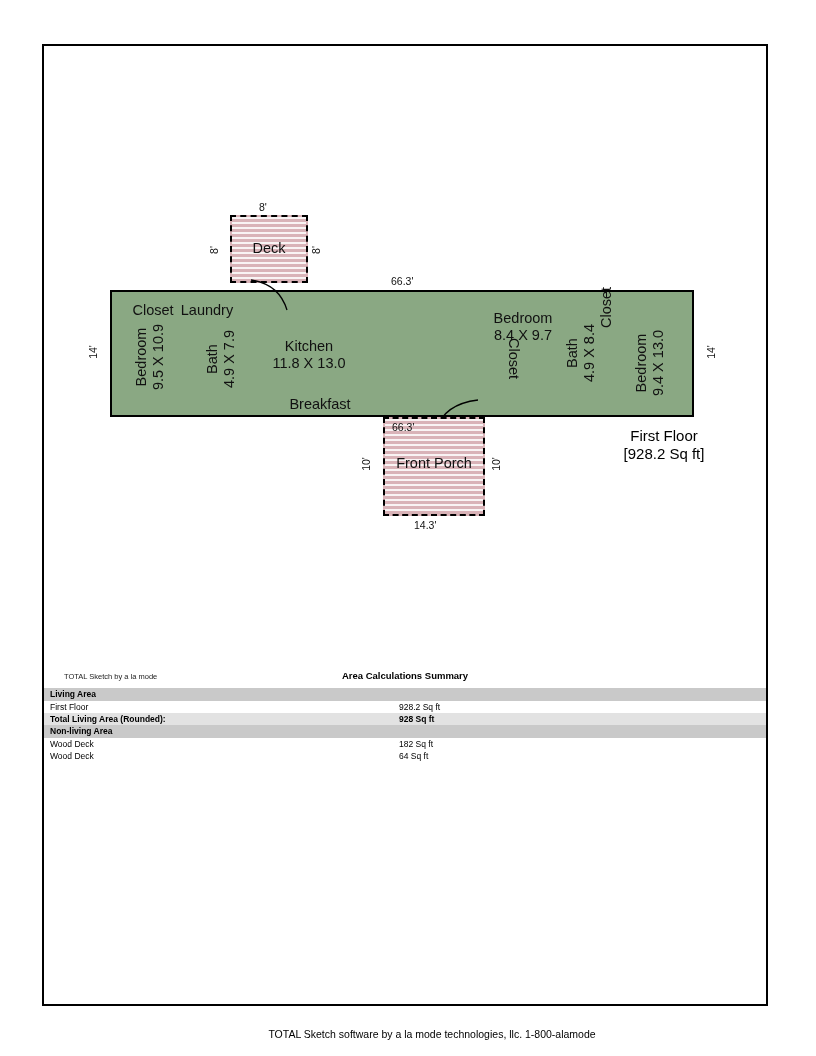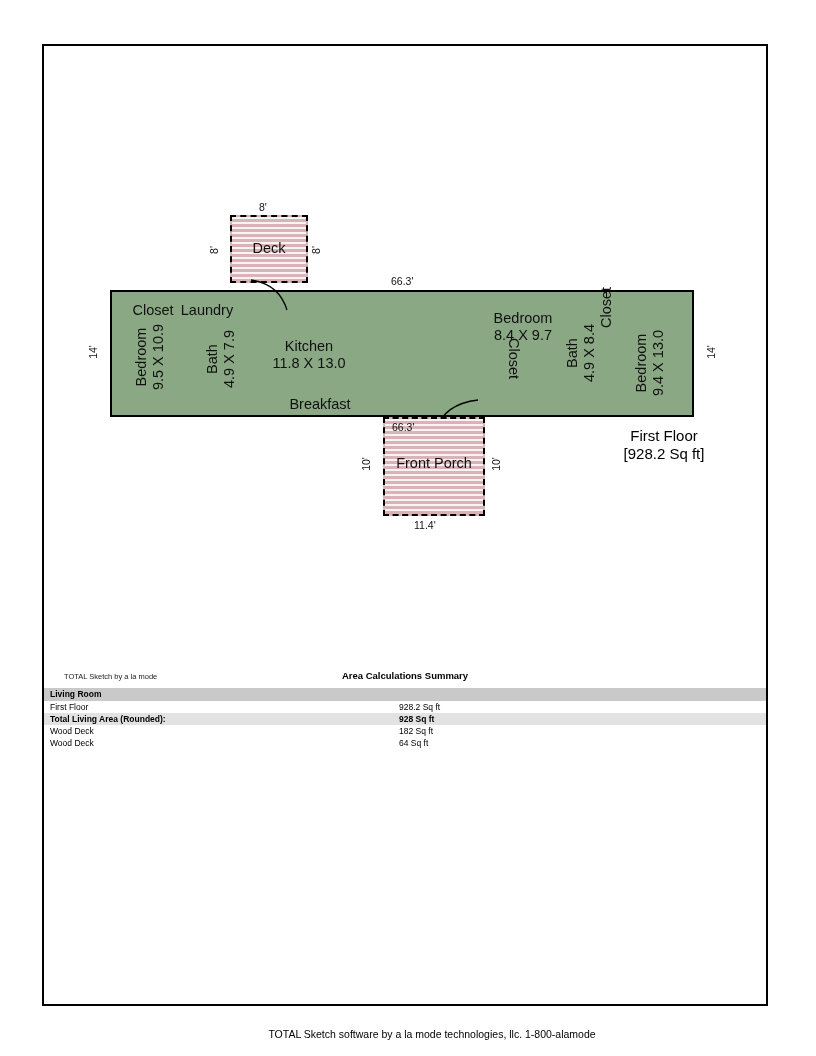--- a/index.html
+++ b/index.html
@@ -220,43 +220,44 @@
     <div class="lbl big rot90" style="left:551px; top:300px; width:110px;">Bedroom
 9.4 X 13.0</div>
 
     <div class="deck" style="left:339px; top:371px; width:102px; height:99px;">
       <div class="hatch"></div>
     </div>
     <div class="lbl big" style="left:334px; top:409px; width:112px;">Front Porch</div>
     <div class="dim" style="left:348px; top:375px;">66.3'</div>
     <div class="dim rot90" style="left:315px; top:412px;">10'</div>
     <div class="dim rot90" style="left:445px; top:412px;">10'</div>
-    <div class="dim" style="left:370px; top:473px;">11.4'</div>
+    <div class="dim" style="left:370px; top:473px;">14.3'</div>
 
     <div class="floor-title" style="left:538px; top:380px; width:164px;">First Floor</div>
     <div class="floor-title" style="left:538px; top:398px; width:164px;">[928.2 Sq ft]</div>
 
     <div id="sketch-credit">TOTAL Sketch by a la mode</div>
     <div id="summary-title">Area Calculations Summary</div>
   </div>
 
   <div id="summary">
 
-    <div class="bandrow">Living Room</div>
+    <div class="bandrow">Living Area</div>
 
     <div class="row">
       <span class="name">First Floor</span>
       <span class="val">928.2 Sq ft</span>
     </div>
 
     <div class="row shade bold">
       <span class="name">Total Living Area (Rounded):</span>
       <span class="val">928 Sq ft</span>
     </div>
 
+    <div class="bandrow">Non-living Area</div>
 
     <div class="row">
       <span class="name">Wood Deck</span>
       <span class="val">182 Sq ft</span>
     </div>
 
     <div class="row">
       <span class="name">Wood Deck</span>
       <span class="val">64 Sq ft</span>
     </div>

